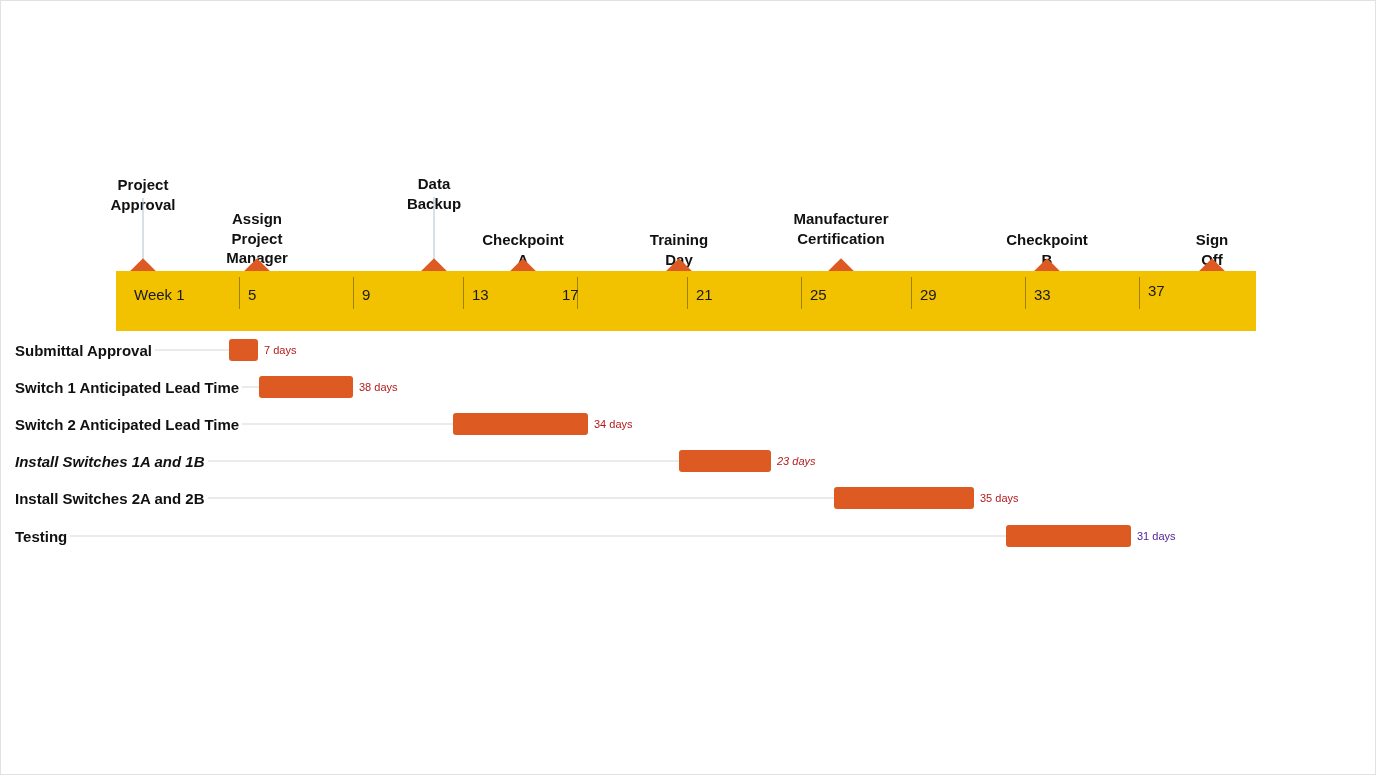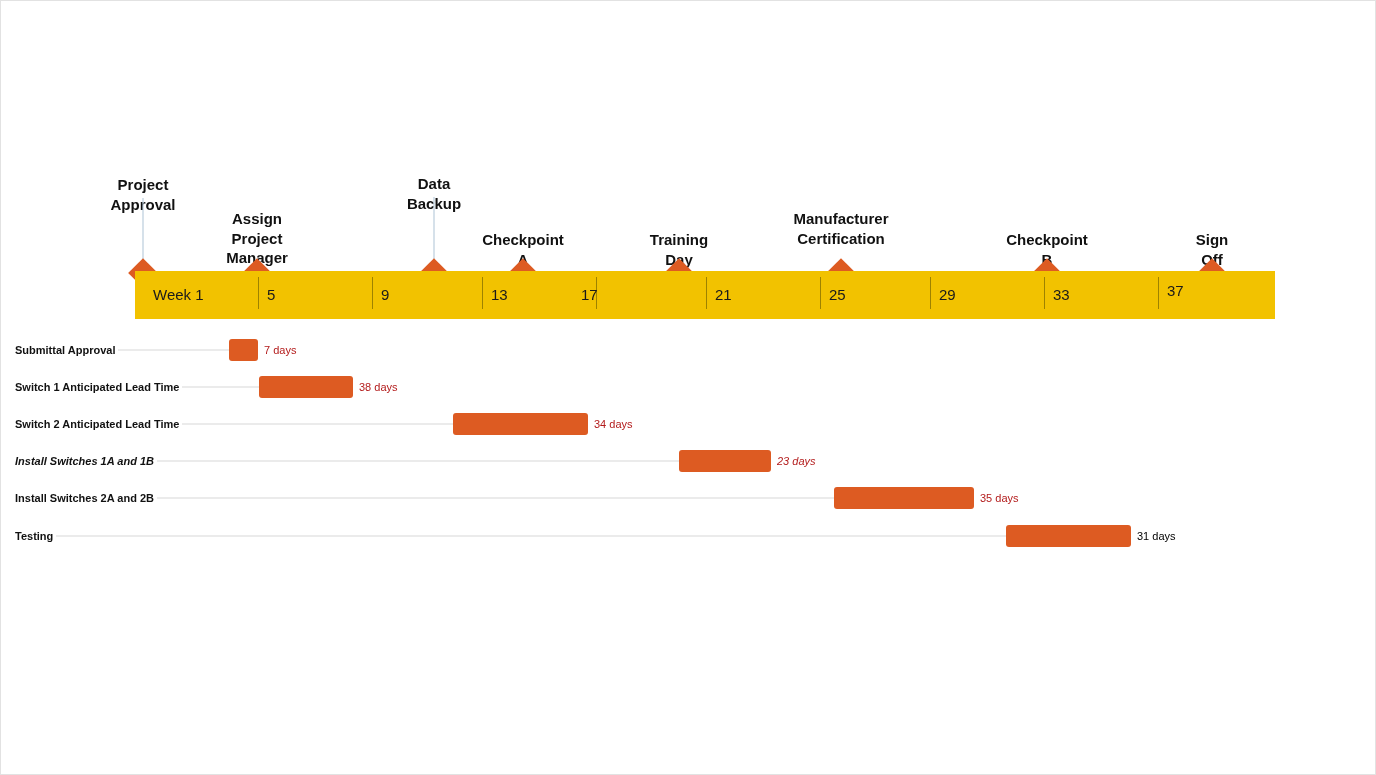--- a/index.html
+++ b/index.html
@@ -76,21 +76,21 @@
     position: absolute;
     left: 0;
     width: 100%;
     height: 30px;
   }
   .task-label {
     position: absolute;
     left: 14px;
     top: 50%;
     transform: translateY(-50%);
-    font-size: 11px;
+    font-size: 15px;
     font-weight: bold;
     color: #111111;
     white-space: nowrap;
     background: #ffffff;
     padding-right: 3px;
     z-index: 3;
     font-family: "Liberation Sans", sans-serif;
   }
   .task-connector {
     position: absolute;
@@ -158,21 +158,21 @@
       <div class="milestone">
         <div class="milestone-label" style="left: 1046px; top: 229px;">Checkpoint B</div>
         <div class="diamond" style="left: 1046px; top: 272px; background: rgb(221, 91, 34);"></div>
       </div>
       <div class="milestone">
         <div class="milestone-label" style="left: 1211px; top: 229px;">Sign Off</div>
         <div class="diamond" style="left: 1211px; top: 272px; background: rgb(221, 91, 34);"></div>
       </div>
     </div>
 
-  <div id="timeline-band" style="left: 115px; top: 270px; width: 1140px; height: 48px; background: rgb(242, 194, 0); margin-left: 19px;">
+  <div id="timeline-band" style="left: 115px; top: 270px; width: 1140px; height: 60px; background: rgb(242, 194, 0);">
     <div id="tick-layer">
         <div class="tick-mark" style="left: 123px; top: 6px; height: 32px; background: rgb(158, 130, 0);"></div>
         <div class="tick-mark" style="left: 237px; top: 6px; height: 32px; background: rgb(158, 130, 0);"></div>
         <div class="tick-mark" style="left: 347px; top: 6px; height: 32px; background: rgb(158, 130, 0);"></div>
         <div class="tick-mark" style="left: 461px; top: 6px; height: 32px; background: rgb(158, 130, 0);"></div>
         <div class="tick-mark" style="left: 571px; top: 6px; height: 32px; background: rgb(158, 130, 0);"></div>
         <div class="tick-mark" style="left: 685px; top: 6px; height: 32px; background: rgb(158, 130, 0);"></div>
         <div class="tick-mark" style="left: 795px; top: 6px; height: 32px; background: rgb(158, 130, 0);"></div>
         <div class="tick-mark" style="left: 909px; top: 6px; height: 32px; background: rgb(158, 130, 0);"></div>
         <div class="tick-mark" style="left: 1023px; top: 6px; height: 32px; background: rgb(158, 130, 0);"></div>
@@ -219,17 +219,17 @@
       <div class="task-row" style="top: 482px;">
         <div class="task-connector" style="width: 819px; background: rgb(216, 216, 216);"></div>
         <div class="task-label">Install Switches 2A and 2B</div>
         <div class="task-bar" style="left: 833px; width: 140px; background: rgb(221, 91, 34);"></div>
         <div class="task-duration" style="left: 979px; color: rgb(179, 27, 27);">35 days</div>
       </div>
       <div class="task-row" style="top: 520px;">
         <div class="task-connector" style="width: 991px; background: rgb(216, 216, 216);"></div>
         <div class="task-label">Testing</div>
         <div class="task-bar" style="left: 1005px; width: 125px; background: rgb(221, 91, 34);"></div>
-        <div class="task-duration" style="left: 1136px; color: #000000;">31 days</div>
+        <div class="task-duration" style="left: 1136px; color: #4c1d95;">31 days</div>
       </div>
     </div>
 
 </div>
 
 </body></html>

